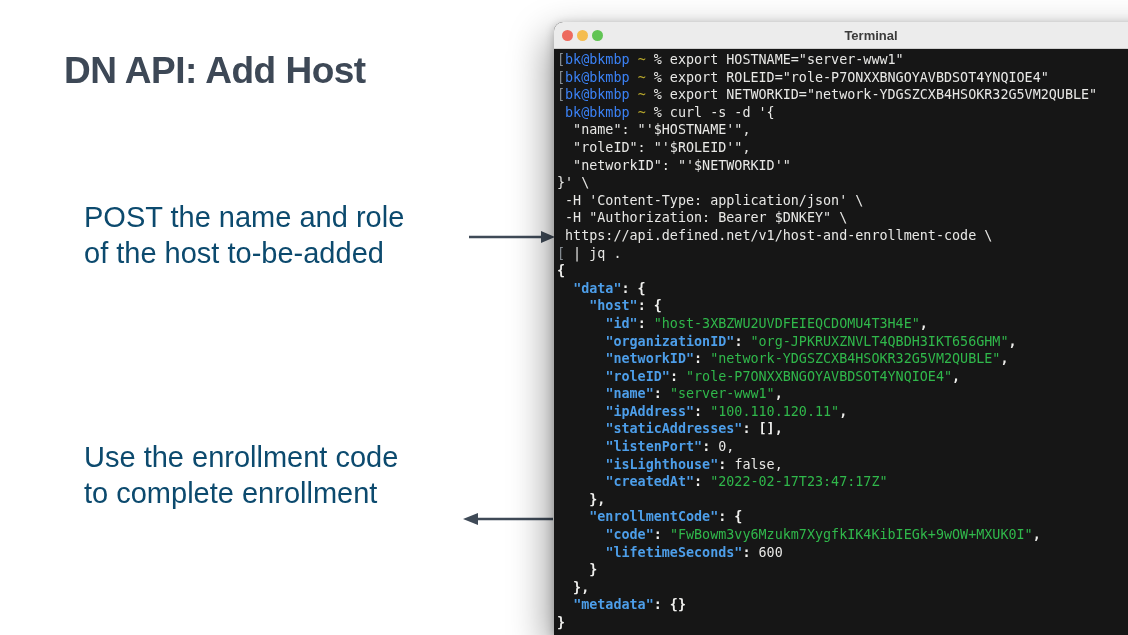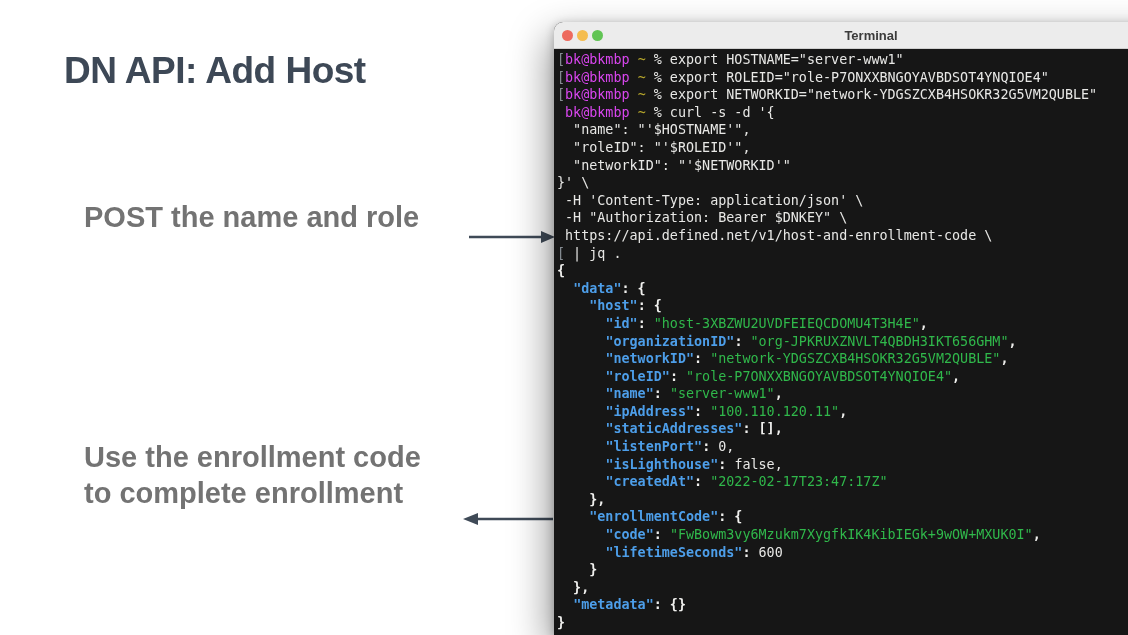--- a/index.html
+++ b/index.html
@@ -6,21 +6,21 @@
   body {
     width:1128px; height:635px; overflow:hidden; position:relative;
     background:#ffffff;
     font-family:"Liberation Sans", sans-serif;
   }
   .slide-title {
     position:absolute; left:64px; top:50px; margin:0;
     font-size:37px; font-weight:700; color:#3d4856; letter-spacing:-0.5px;
   }
   .annotation {
-    position:absolute; font-size:29px; line-height:36px; color:#737373; font-weight:700;
+    position:absolute; font-size:29px; line-height:36px; color:#0c4a6e; font-weight:400;
   }
   #ann1 { left:84px; top:199px; }
   #ann2 { left:84px; top:439px; }
   .arrow { position:absolute; color:#3f4a57; }
   #arrow1 { left:468px; top:226px; }
   #arrow2 { left:458px; top:508px; }
 
   
   .terminal {
     position:absolute; left:554px; top:22px; width:634px; height:613px;
@@ -44,35 +44,36 @@
   .tl-zoom  { left:38px; }
   .term-body {
     position:absolute; top:27px; left:0; right:0; bottom:0;
     background:#161616; padding:2px 0 0 3px;
     font-family:"DejaVu Sans Mono", monospace;
     font-size:13.4px; line-height:17.6px; white-space:pre; overflow:hidden;
   }
   .tline { height:17.6px; }
   .c-w  { color:#e8e8e6; }
   .c-wb { color:#f0f0ee; font-weight:700; }
-  .c-o  { color:#d946ef; }
+  .c-o  { color:#3b82f6; }
   .c-y  { color:#b3a32b; }
   .c-g  { color:#878e94; }
   .c-b  { color:#4d9ee9; font-weight:700; }
   .c-gr { color:#30b84b; }
 </style>
 </head>
 <body>
 
 <div>
 
   <h1 class="slide-title">DN API: Add Host</h1>
 
   <div class="annotation" id="ann1">
     <div>POST the name and role</div>
+    <div>of the host to-be-added</div>
   </div>
 
   <svg class="arrow" id="arrow1" width="88" height="22" viewBox="0 0 88 22">
     <line x1="1" y1="11" x2="74" y2="11" stroke="currentColor" stroke-width="2.4"></line>
     <polygon points="73,5 87,11 73,17" fill="currentColor"></polygon>
   </svg>
 
   <div class="annotation" id="ann2">
     <div>Use the enrollment code</div>
     <div>to complete enrollment</div>

